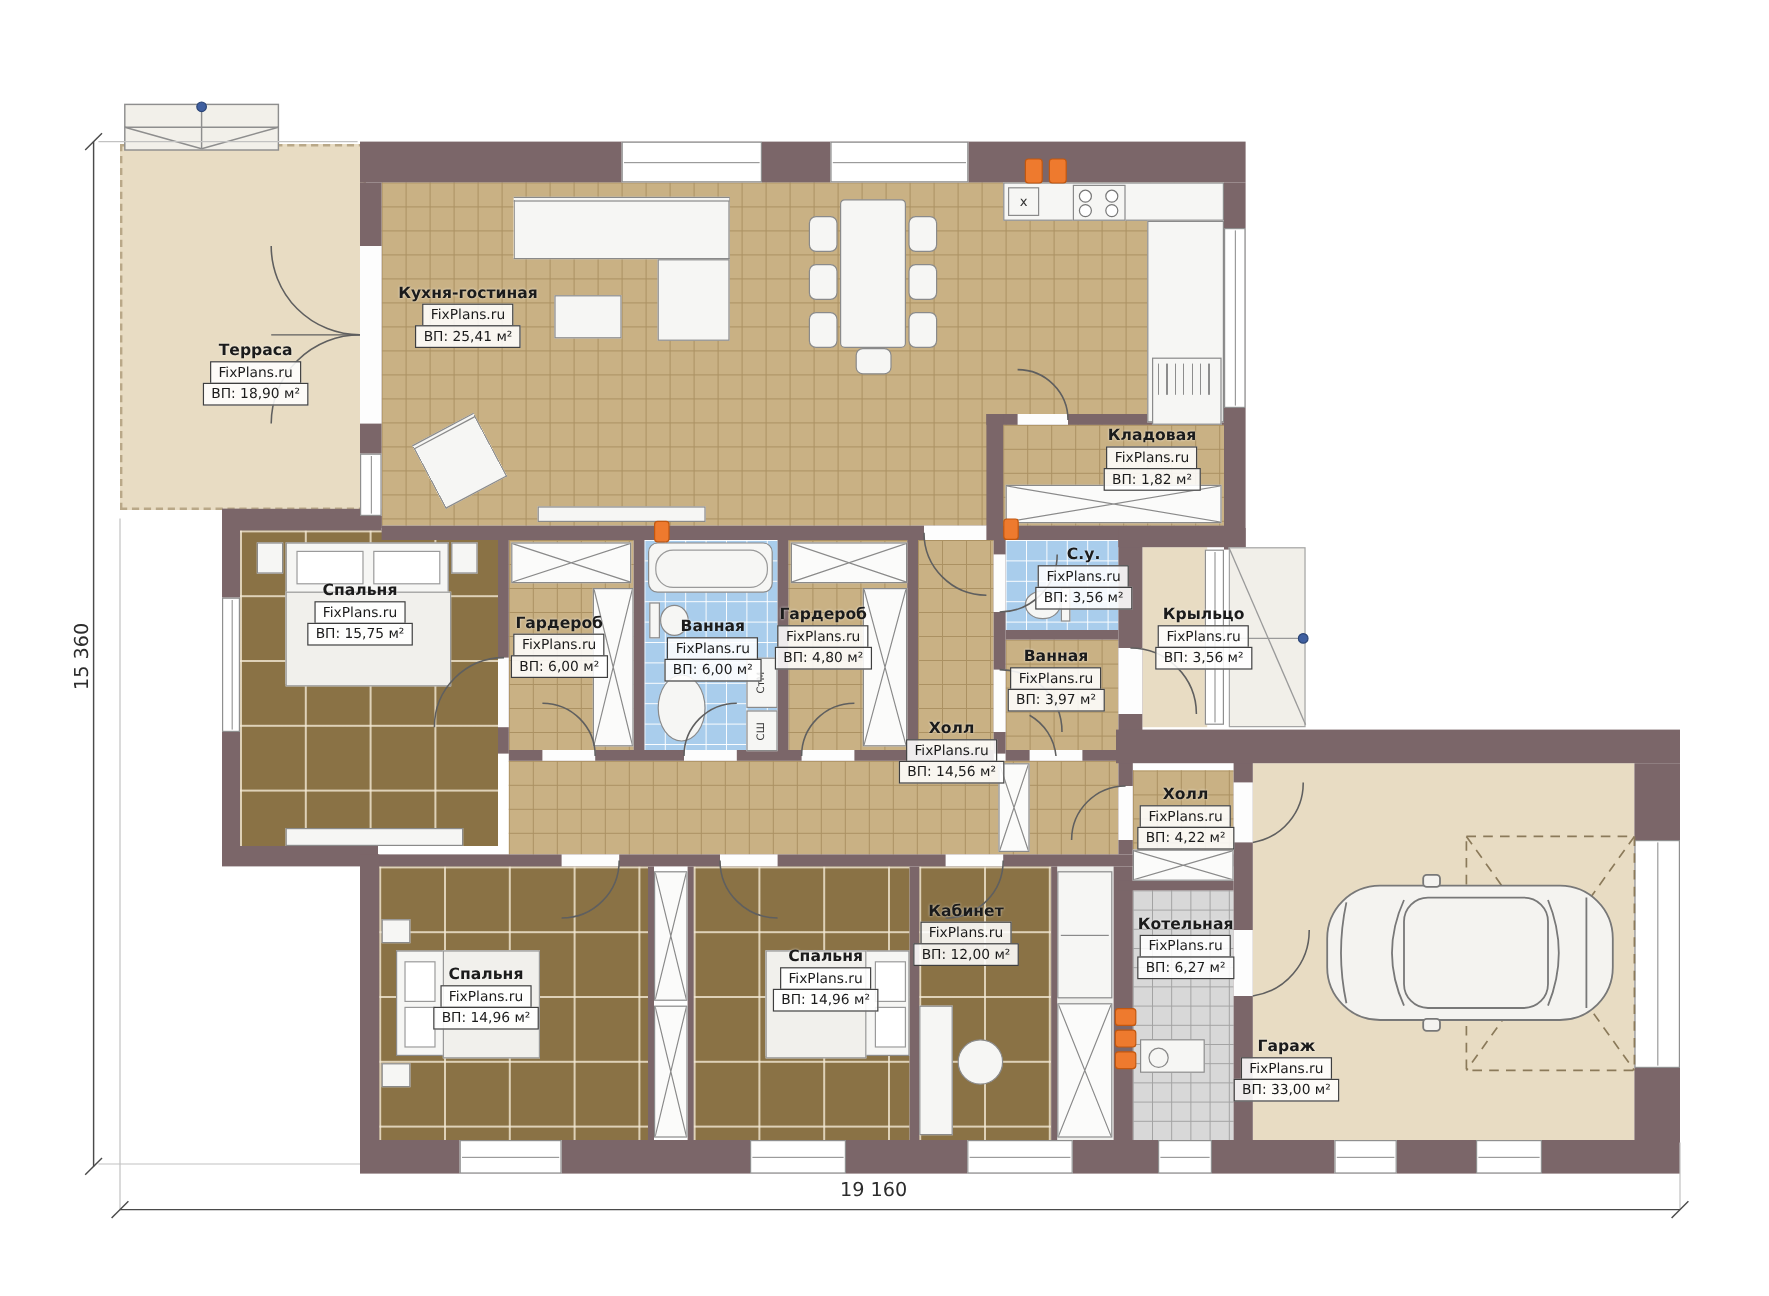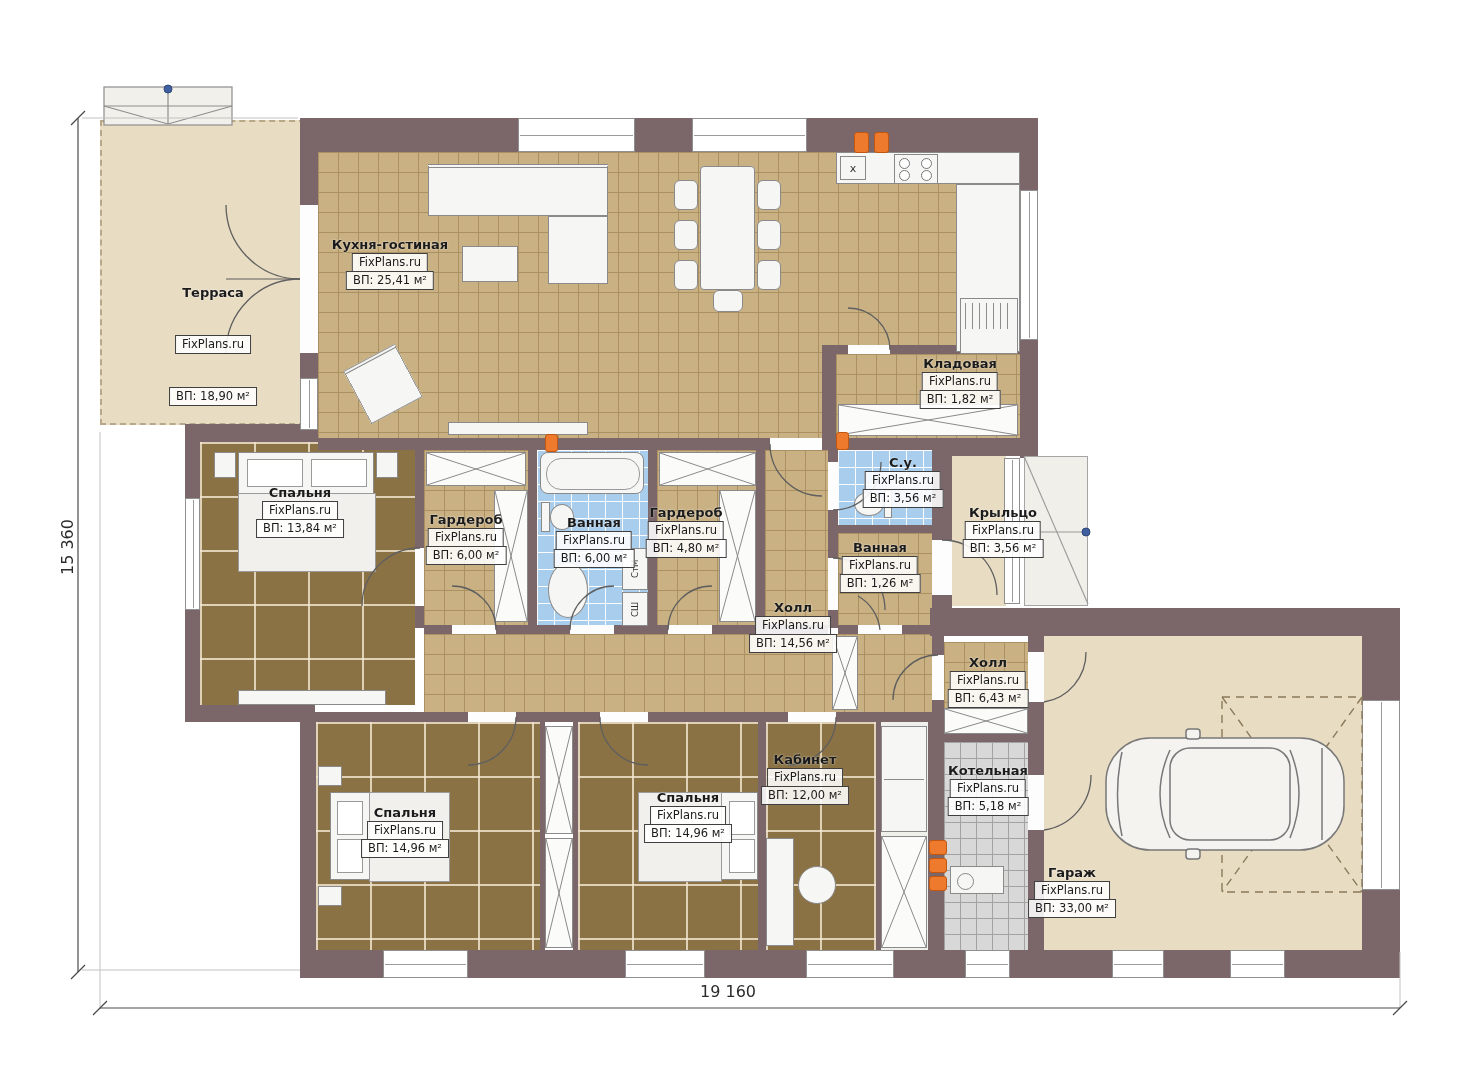--- a/index.html
+++ b/index.html
@@ -347,39 +347,39 @@
       <line x1="71" y1="979" x2="85" y2="965"></line>
       <line x1="100" y1="1008" x2="1400" y2="1008"></line>
       <line x1="93" y1="1015" x2="107" y2="1001"></line>
       <line x1="1393" y1="1015" x2="1407" y2="1001"></line>
     </g>
   </svg>
 
   <div class="dim rot" style="left:58px;top:575px;">15 360</div>
   <div class="dim" style="left:700px;top:982px;">19 160</div>
 
-  <div class="rlabel" style="left:213px;top:285px;gap:34px;">
+  <div class="rlabel" style="left:213px;top:285px;">
     <div class="rname">Терраса</div>
     <div class="rbox">FixPlans.ru</div>
     <div class="rbox">ВП: 18,90 м²</div>
   </div>
   <div class="rlabel" style="left:390px;top:237px;">
     <div class="rname">Кухня-гостиная</div>
     <div class="rbox">FixPlans.ru</div>
     <div class="rbox">ВП: 25,41 м²</div>
   </div>
   <div class="rlabel" style="left:960px;top:356px;">
     <div class="rname">Кладовая</div>
     <div class="rbox">FixPlans.ru</div>
     <div class="rbox">ВП: 1,82 м²</div>
   </div>
   <div class="rlabel" style="left:300px;top:485px;">
     <div class="rname">Спальня</div>
     <div class="rbox">FixPlans.ru</div>
-    <div class="rbox">ВП: 13,84 м²</div>
+    <div class="rbox">ВП: 15,75 м²</div>
   </div>
   <div class="rlabel" style="left:466px;top:512px;">
     <div class="rname">Гардероб</div>
     <div class="rbox">FixPlans.ru</div>
     <div class="rbox">ВП: 6,00 м²</div>
   </div>
   <div class="rlabel" style="left:594px;top:515px;">
     <div class="rname">Ванная</div>
     <div class="rbox">FixPlans.ru</div>
     <div class="rbox">ВП: 6,00 м²</div>
@@ -390,56 +390,56 @@
     <div class="rbox">ВП: 4,80 м²</div>
   </div>
   <div class="rlabel" style="left:903px;top:455px;">
     <div class="rname">С.у.</div>
     <div class="rbox">FixPlans.ru</div>
     <div class="rbox">ВП: 3,56 м²</div>
   </div>
   <div class="rlabel" style="left:880px;top:540px;">
     <div class="rname">Ванная</div>
     <div class="rbox">FixPlans.ru</div>
-    <div class="rbox">ВП: 1,26 м²</div>
+    <div class="rbox">ВП: 3,97 м²</div>
   </div>
   <div class="rlabel" style="left:1003px;top:505px;">
     <div class="rname">Крыльцо</div>
     <div class="rbox">FixPlans.ru</div>
     <div class="rbox">ВП: 3,56 м²</div>
   </div>
   <div class="rlabel" style="left:793px;top:600px;">
     <div class="rname">Холл</div>
     <div class="rbox">FixPlans.ru</div>
     <div class="rbox">ВП: 14,56 м²</div>
   </div>
   <div class="rlabel" style="left:988px;top:655px;">
     <div class="rname">Холл</div>
     <div class="rbox">FixPlans.ru</div>
-    <div class="rbox">ВП: 6,43 м²</div>
+    <div class="rbox">ВП: 4,22 м²</div>
   </div>
   <div class="rlabel" style="left:405px;top:805px;">
     <div class="rname">Спальня</div>
     <div class="rbox">FixPlans.ru</div>
     <div class="rbox">ВП: 14,96 м²</div>
   </div>
   <div class="rlabel" style="left:688px;top:790px;">
     <div class="rname">Спальня</div>
     <div class="rbox">FixPlans.ru</div>
     <div class="rbox">ВП: 14,96 м²</div>
   </div>
   <div class="rlabel" style="left:805px;top:752px;">
     <div class="rname">Кабинет</div>
     <div class="rbox">FixPlans.ru</div>
     <div class="rbox">ВП: 12,00 м²</div>
   </div>
   <div class="rlabel" style="left:988px;top:763px;">
     <div class="rname">Котельная</div>
     <div class="rbox">FixPlans.ru</div>
-    <div class="rbox">ВП: 5,18 м²</div>
+    <div class="rbox">ВП: 6,27 м²</div>
   </div>
   <div class="rlabel" style="left:1072px;top:865px;">
     <div class="rname">Гараж</div>
     <div class="rbox">FixPlans.ru</div>
     <div class="rbox">ВП: 33,00 м²</div>
   </div>
 
 </div>
 
 </body></html>

